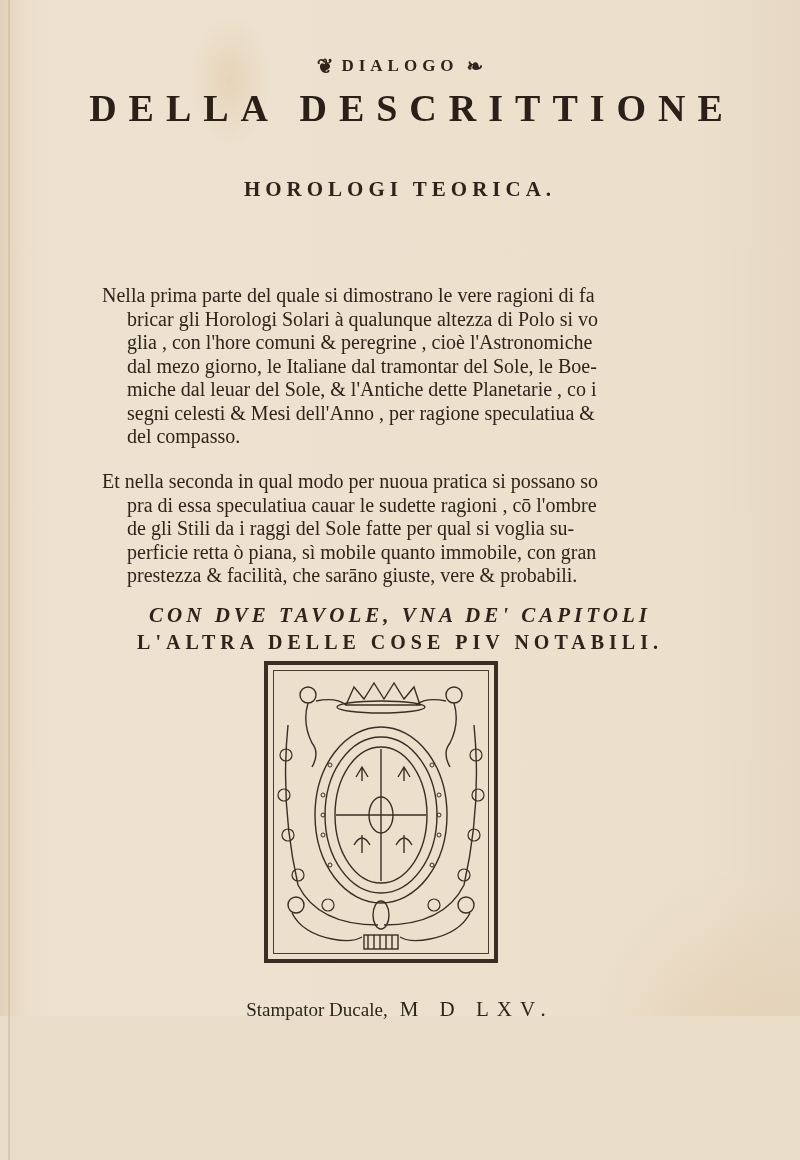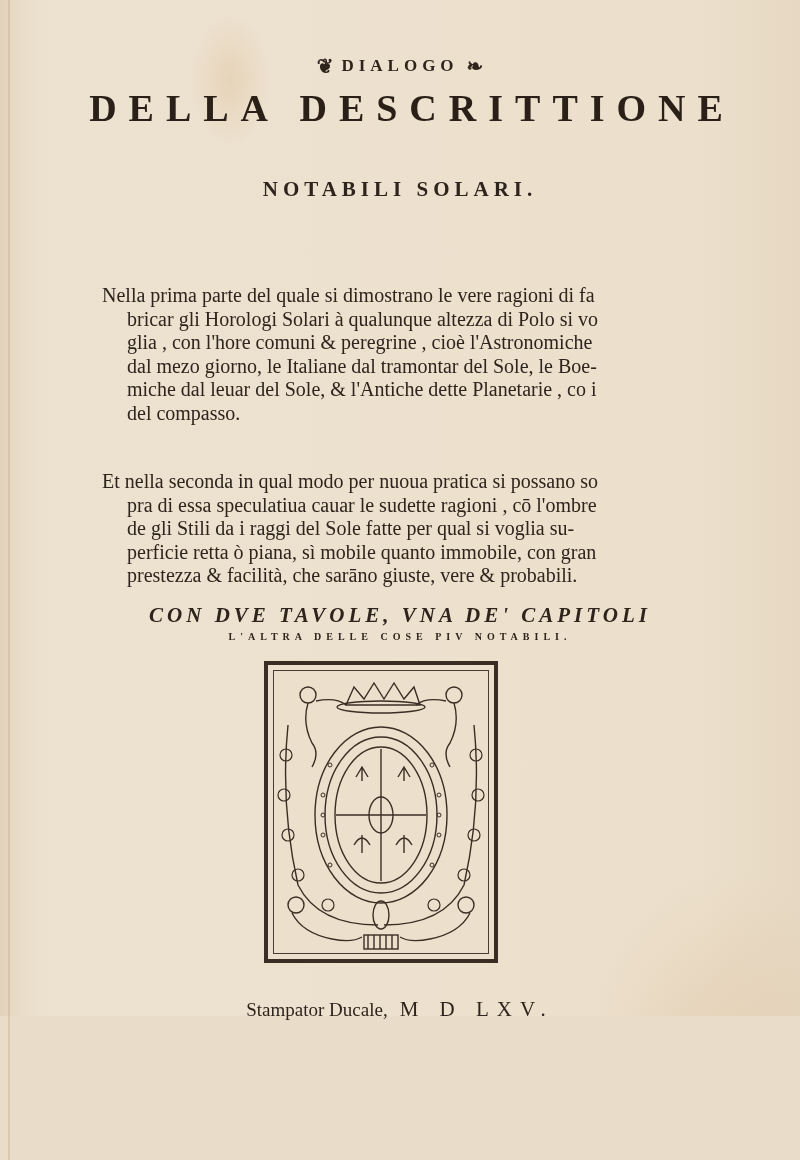--- a/index.html
+++ b/index.html
@@ -52,21 +52,21 @@
   .para .line { display: block; white-space: nowrap; padding-left: 25px; }
   .para .line.first { padding-left: 0; }
   .p1 { top: 284px; }
   .p2 { top: 470px; }
 
   .tavole {
     top: 603px; font-size: 21px; letter-spacing: 4px;
     font-family: Liberation Serif, serif; font-style: italic; font-weight: bold;
   }
   .altra {
-    top: 631px; font-size: 10px; letter-spacing: 5px;
+    top: 631px; font-size: 20px; letter-spacing: 5px;
     font-family: "Liberation Serif", serif; font-weight: bold;
   }
 
   .woodcut {
     position: absolute; left: 264px; top: 661px; width: 234px; height: 302px;
     border: 4px solid #3a2e24; box-sizing: border-box; background: #ece0cc;
   }
   .woodcut-inner {
     position: absolute; left: 5px; top: 5px; right: 5px; bottom: 5px;
     border: 1.5px solid #4a3c30;
@@ -85,28 +85,29 @@
 <body>
 
 <div class="page">
   <div class="gutter-line"></div>
 
   <div class="center dialogo">
     <span class="fleuron">❦</span><span>DIALOGO</span><span class="fleuron">❧</span>
   </div>
 
   <div class="center title1">DELLA DESCRITTIONE</div>
-  <div class="center title3">NOTABILI SOLARI.</div>
+  <div class="center title3">HOROLOGI TEORICA.</div>
 
   <div class="para p1">
     <span class="line first">Nella prima parte del quale si dimostrano le vere ragioni di fa</span>
     <span class="line">bricar gli Horologi Solari à qualunque altezza di Polo si vo</span>
     <span class="line">glia , con l'hore comuni &amp; peregrine , cioè l'Astronomiche</span>
     <span class="line">dal mezo giorno, le Italiane dal tramontar del Sole, le Boe-</span>
     <span class="line">miche dal leuar del Sole, &amp; l'Antiche dette Planetarie , co i</span>
+    <span class="line">segni celesti &amp; Mesi dell'Anno , per ragione speculatiua &amp;</span>
     <span class="line">del compasso.</span>
   </div>
 
   <div class="para p2">
     <span class="line first">Et nella seconda in qual modo per nuoua pratica si possano so</span>
     <span class="line">pra di essa speculatiua cauar le sudette ragioni , cō l'ombre</span>
     <span class="line">de gli Stili da i raggi del Sole fatte per qual si voglia su-</span>
     <span class="line">perficie retta ò piana, sì mobile quanto immobile, con gran</span>
     <span class="line">prestezza &amp; facilità, che sarāno giuste, vere &amp; probabili.</span>
   </div>

